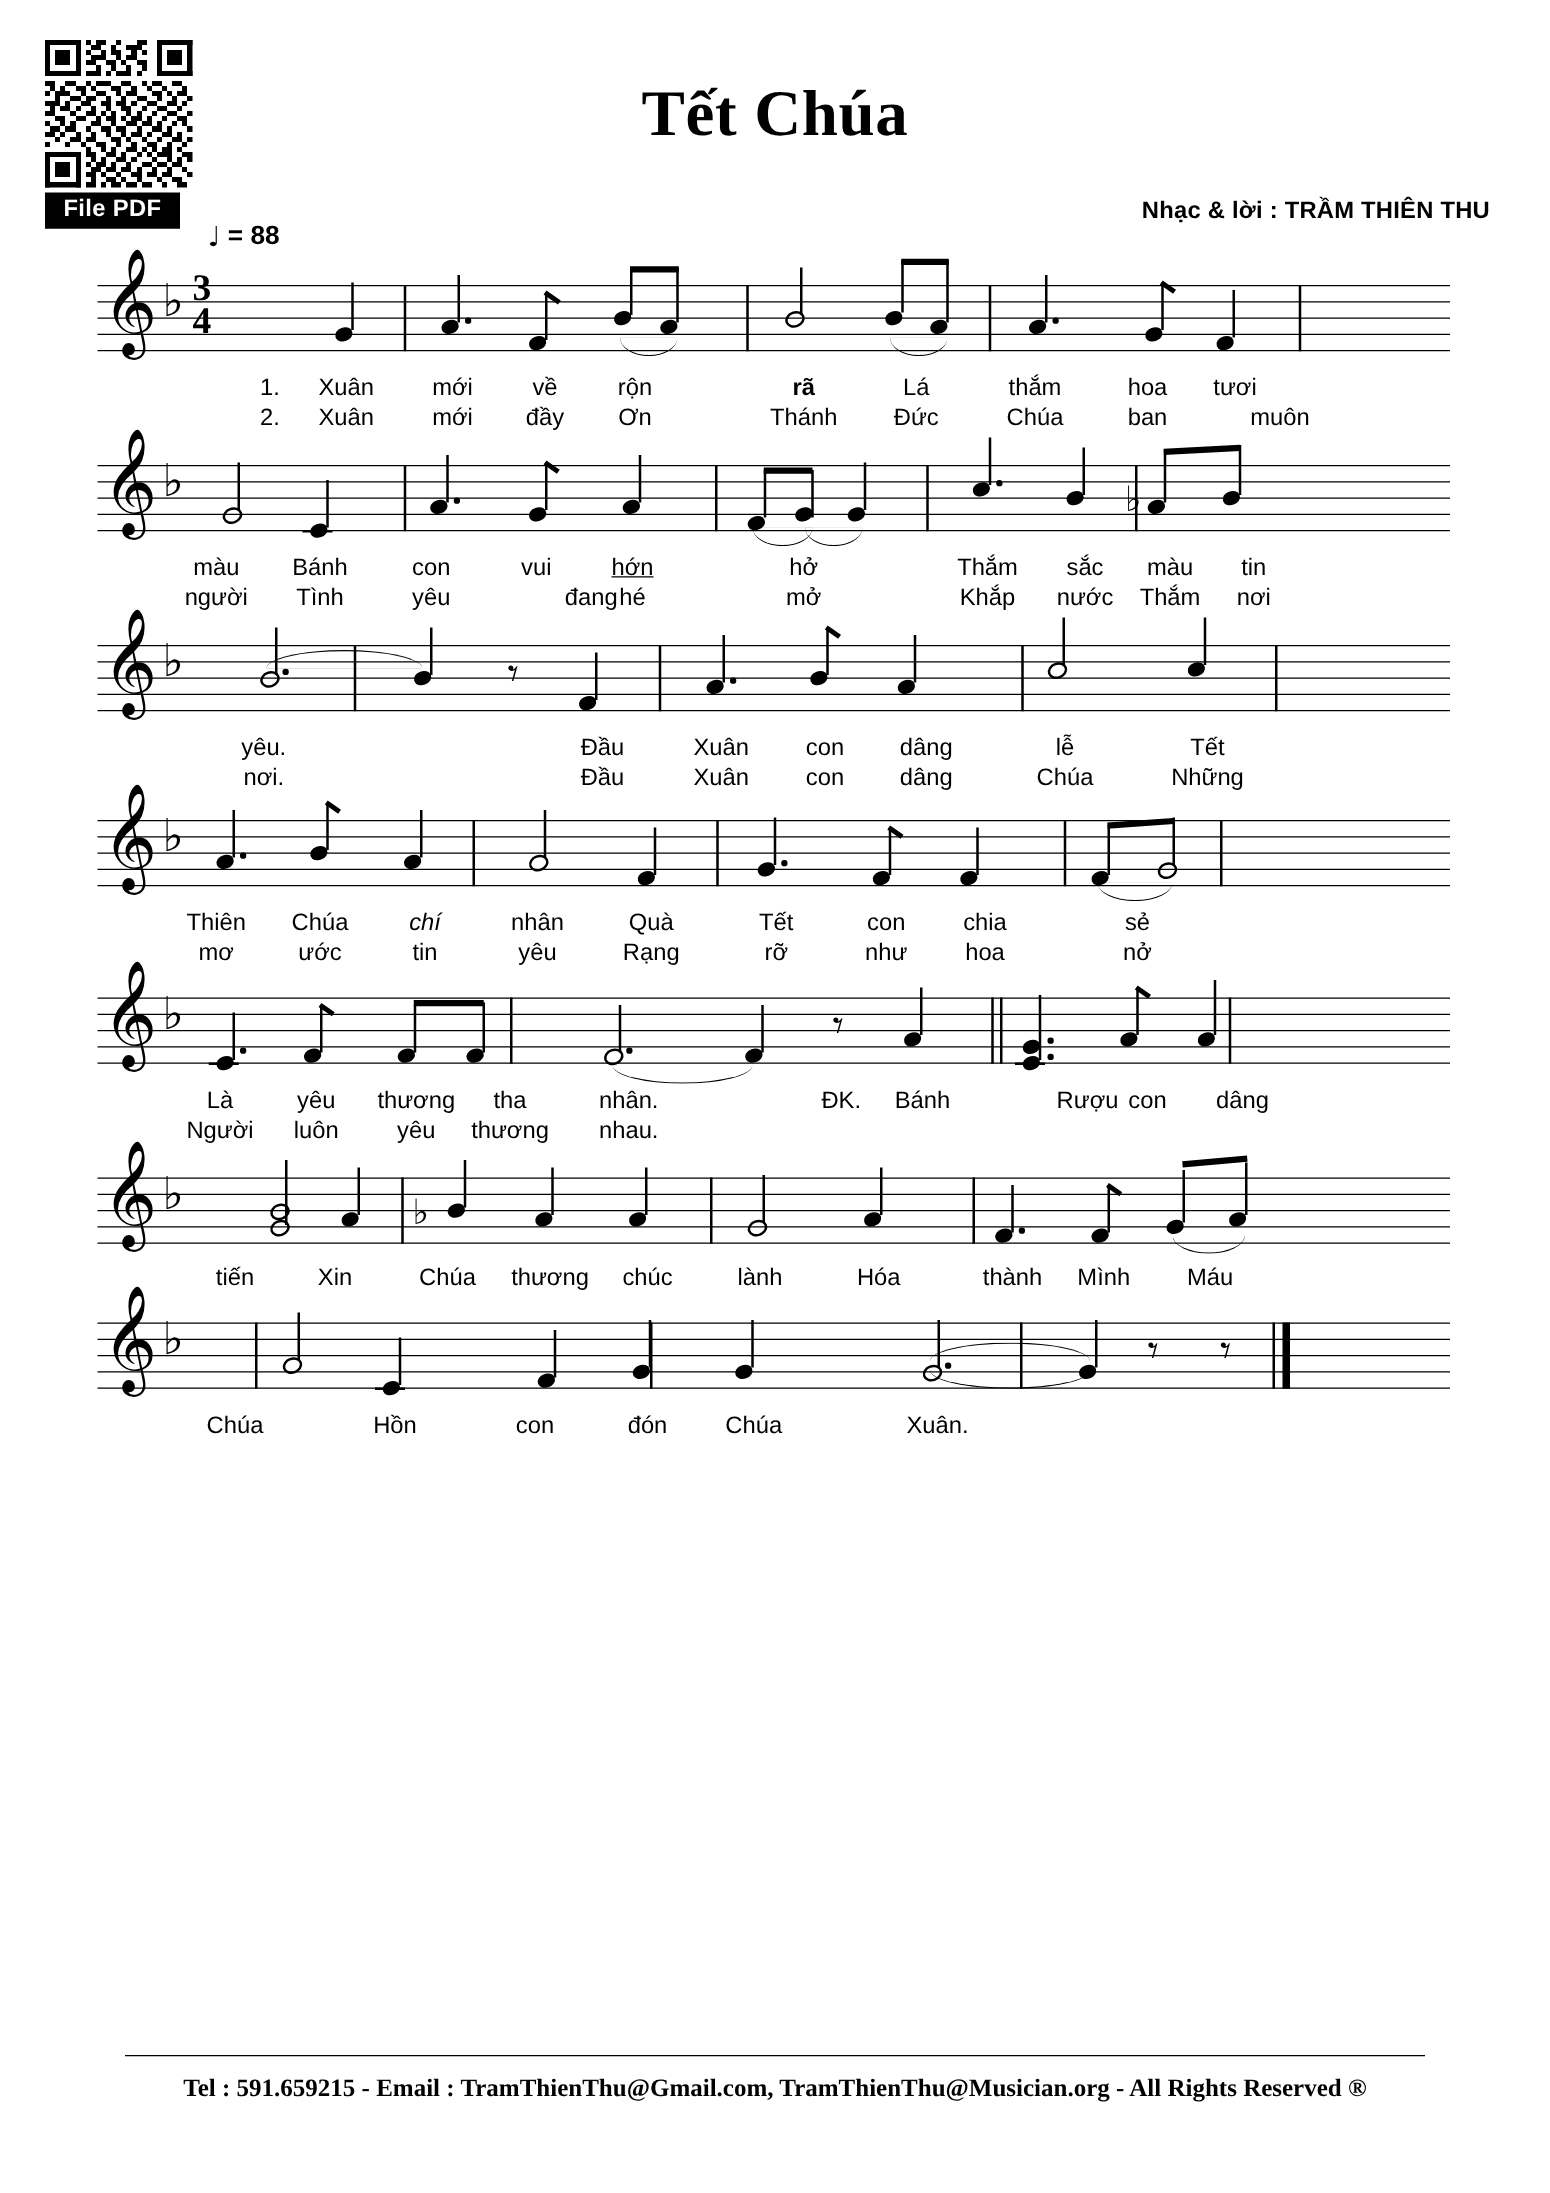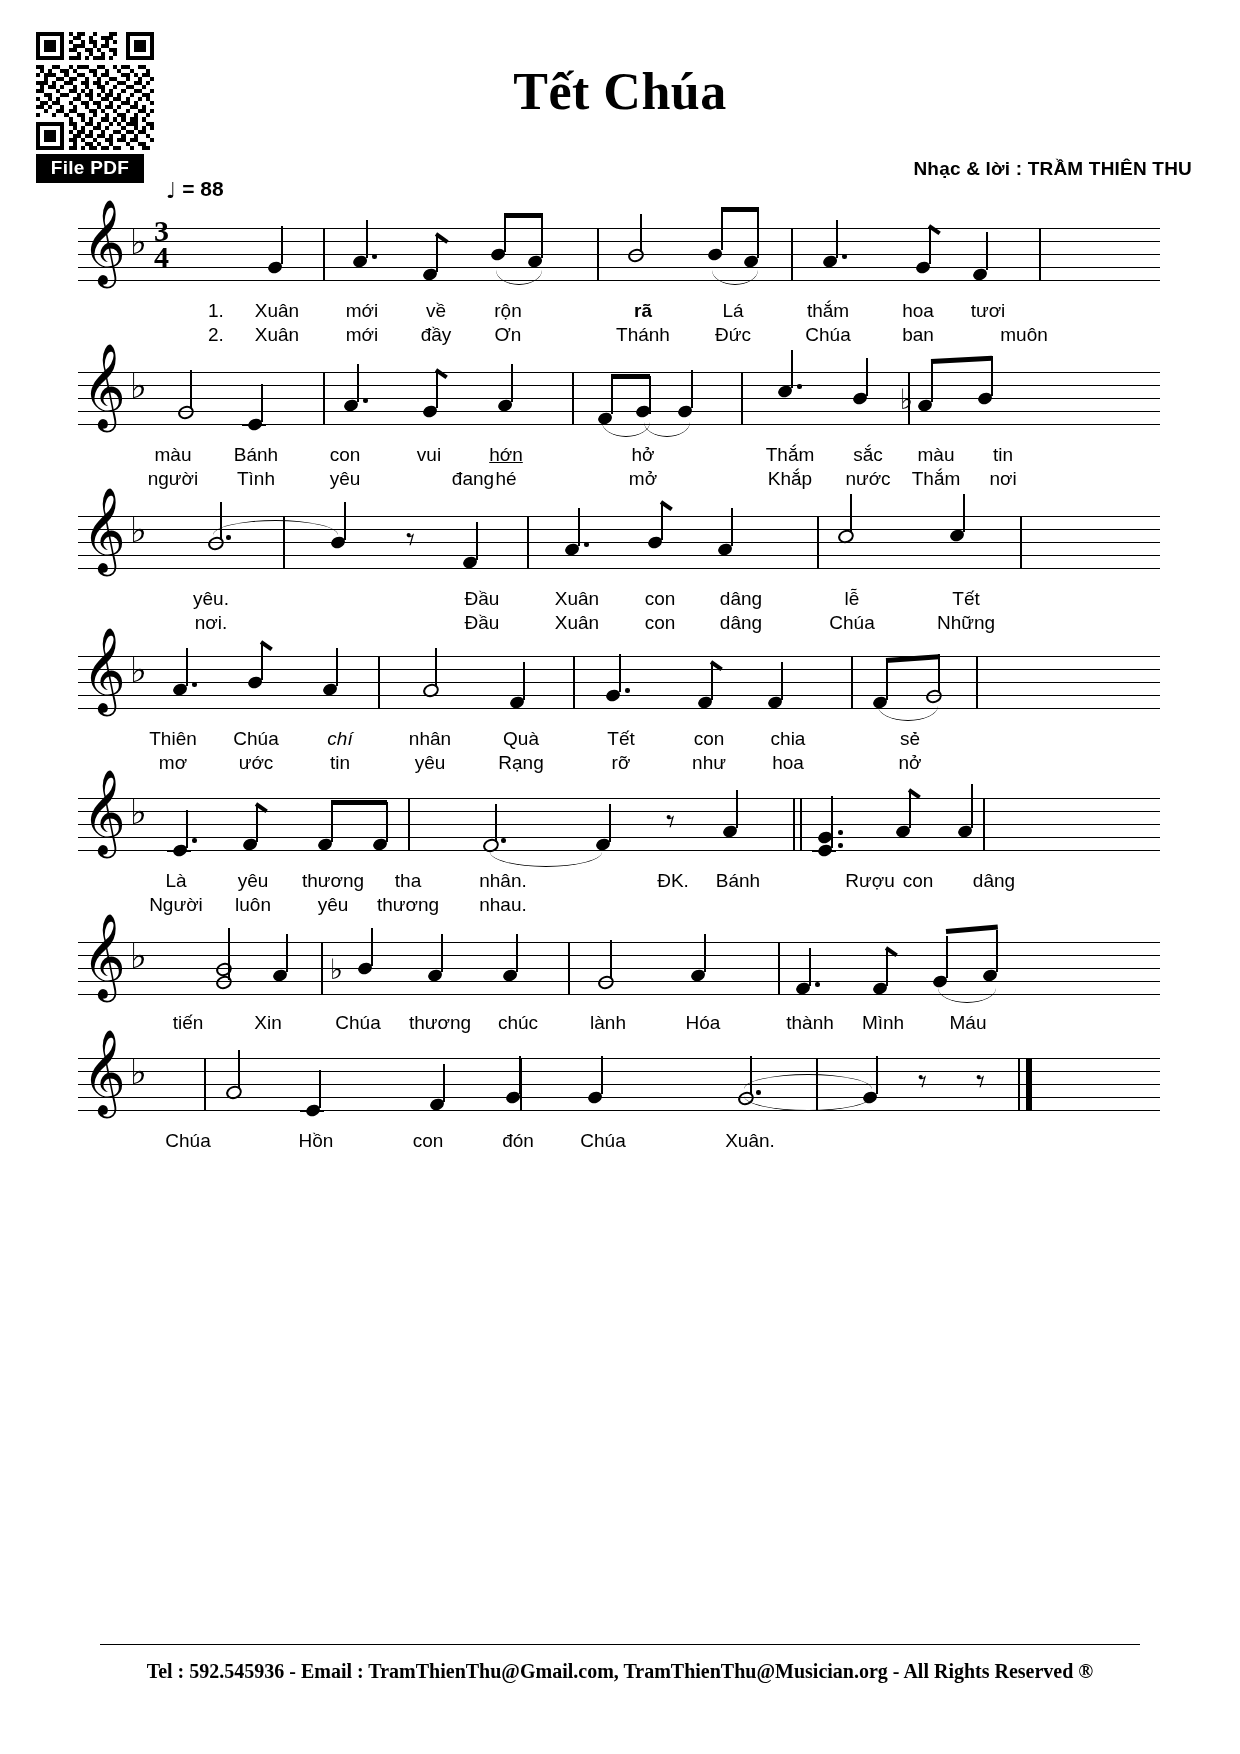--- a/index.html
+++ b/index.html
@@ -947,15 +947,15 @@
   <div class="lyric-row" style="top:1130px;">
     <span class="lyric" style="left:110px;">Chúa</span>
     <span class="lyric" style="left:238px;">Hồn</span>
     <span class="lyric" style="left:350px;">con</span>
     <span class="lyric" style="left:440px;">đón</span>
     <span class="lyric" style="left:525px;">Chúa</span>
     <span class="lyric" style="left:672px;">Xuân.</span>
   </div>
 
   <div class="footer-rule"></div>
-  <div class="footer-text">Tel : 592.545936 - Email : TramThienThu@Gmail.com, TramThienThu@Musician.org - All Rights Reserved ®</div>
+  <div class="footer-text">Tel : 591.659215 - Email : TramThienThu@Gmail.com, TramThienThu@Musician.org - All Rights Reserved ®</div>
 
 </div>
 
 </body></html>

